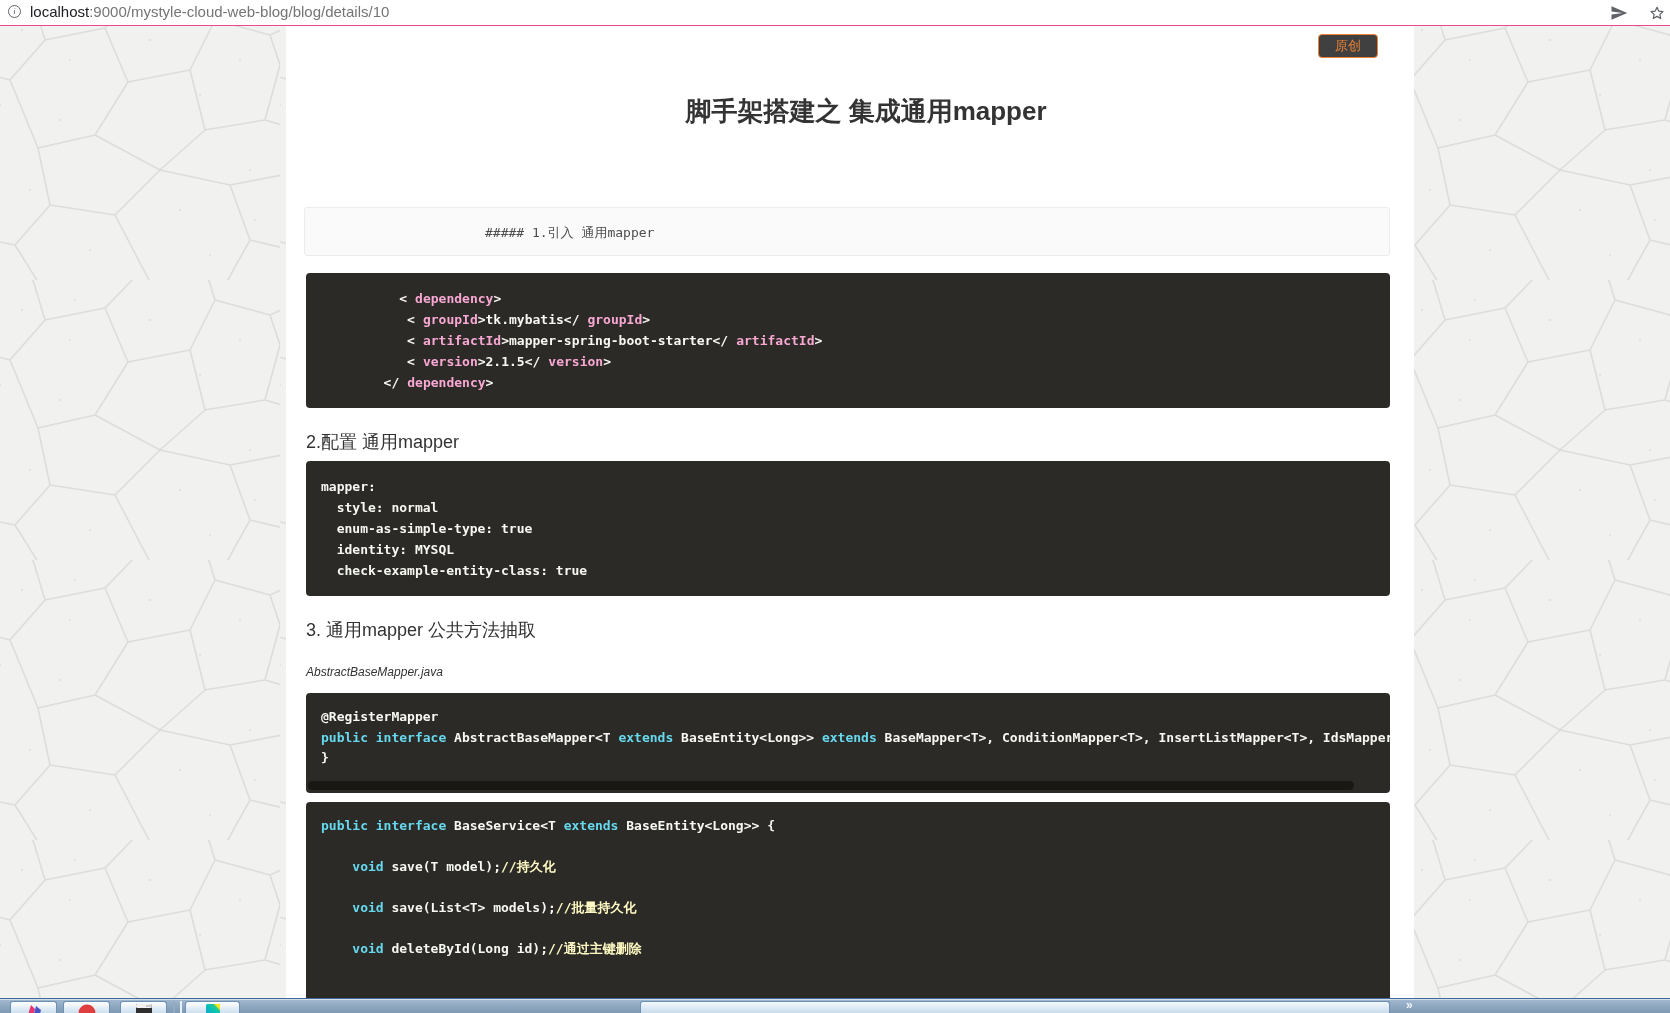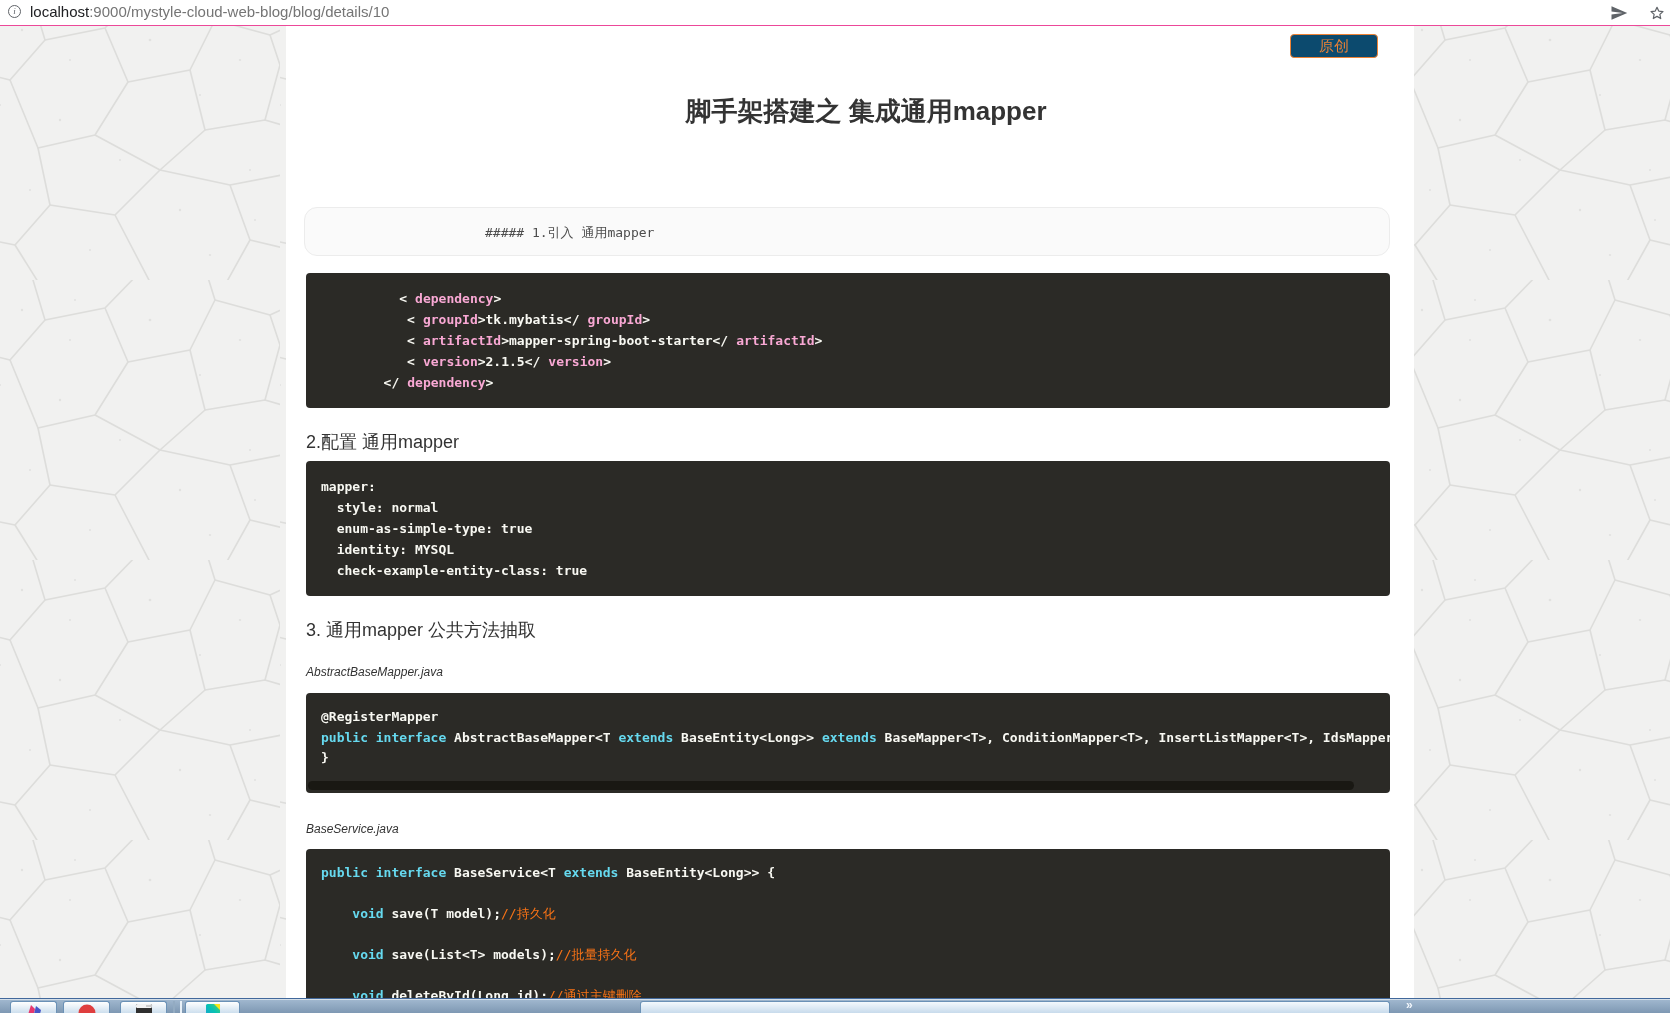--- a/index.html
+++ b/index.html
@@ -29,30 +29,30 @@
   .abar-icon.send{left:1610px;}
   .abar-icon.star{left:1648px;}
 
   
   .content{
     position:absolute;left:286px;top:25px;width:1128px;height:988px;
     background:#ffffff;z-index:5;
   }
   .badge{
     position:absolute;top:9px;right:36px;
-    border:1px solid #ee8234;color:#ee8234;background:#0c4a6e;
-    font-size:15px;line-height:16px;padding:3px 28px;border-radius:4px;
+    border:1px solid #ee8234;color:#ee8234;background:#404040;
+    font-size:13px;line-height:16px;padding:3px 16px;border-radius:4px;
   }
   h1.title{
     margin:0;padding-top:70px;height:32px;line-height:32px;
     text-align:center;font-size:26px;font-weight:700;color:#333;padding-left:32px;
   }
   .quote{
     margin:80px 24px 0 18px;height:49px;box-sizing:border-box;
-    background:#fafafa;border:1px solid #ececec;border-radius:13px;
+    background:#fafafa;border:1px solid #ececec;border-radius:3px;
     font-family:"DejaVu Sans Mono",monospace;font-size:13px;color:#4d4d4d;
     padding:16px 0 0 180px;white-space:pre;
   }
   h2.sec{
     margin:23px 24px 0 20px;font-size:18px;font-weight:400;color:#333;line-height:22px;
   }
   h3.file{
     margin:0 24px 0 20px;font-size:12px;font-weight:400;color:#333;line-height:21px;font-style:italic;
   }
   #file-mapper{margin-top:21px;}
@@ -63,21 +63,21 @@
     font-family:"DejaVu Sans Mono",monospace;font-size:13px;font-weight:700;color:#f8f8f2;
   }
   #cb-xml{margin:17px 24px 0 20px;height:135px;padding:15px;line-height:21px;}
   #cb-yaml{margin:8px 24px 0 20px;height:135px;padding:15px;line-height:21px;}
   #cb-java1{margin:10px 24px 0 20px;height:100px;padding:14px 15px;line-height:20.5px;position:relative;}
   #cb-java2{margin:9px 24px 0 20px;height:200px;padding:14px 15px;line-height:20.5px;}
   .code-line{white-space:pre;}
   .tok-w{color:#f8f8f2;}
   .tok-k{color:#66d9ef;}
   .tok-p{color:#f9a8d4;margin-left:8px;}
-  .tok-cm{color:#f97316;font-weight:400;}
+  .tok-cm{color:#fef9c3;font-weight:700;}
   .hscroll{
     position:absolute;left:2px;bottom:3px;width:1046px;height:9px;
     background:#191813;border-radius:5px;
   }
 
   
   .taskbar{
     position:absolute;left:0;bottom:0;width:1670px;height:14px;z-index:40;
     background:linear-gradient(#a2b9d0,#7e98b3);
     border-top:1px solid #41689b;
@@ -178,21 +178,20 @@
 
   <h3 class="file" id="file-mapper">AbstractBaseMapper.java</h3>
 
   <div class="code" id="cb-java1">
     <div class="hscroll"></div>
   <div class="code-line"><span class="tok-w">@RegisterMapper</span></div>
       <div class="code-line"><span class="tok-k">public</span><span class="tok-w"> </span><span class="tok-k">interface</span><span class="tok-w"> AbstractBaseMapper&lt;T </span><span class="tok-k">extends</span><span class="tok-w"> BaseEntity&lt;Long&gt;&gt; </span><span class="tok-k">extends</span><span class="tok-w"> BaseMapper&lt;T&gt;, ConditionMapper&lt;T&gt;, InsertListMapper&lt;T&gt;, IdsMapper&lt;T</span></div>
       <div class="code-line"><span class="tok-w">}</span></div>
     </div>
 
-  <h3 class="file" id="file-service">BaseService.java</h3>
 
   <div class="code" id="cb-java2">
       <div class="code-line"><span class="tok-k">public</span><span class="tok-w"> </span><span class="tok-k">interface</span><span class="tok-w"> BaseService&lt;T </span><span class="tok-k">extends</span><span class="tok-w"> BaseEntity&lt;Long&gt;&gt; {</span></div>
       <div class="code-line">&nbsp;</div>
       <div class="code-line"><span class="tok-w">    </span><span class="tok-k">void</span><span class="tok-w"> save(T model);</span><span class="tok-cm">//持久化</span></div>
       <div class="code-line">&nbsp;</div>
       <div class="code-line"><span class="tok-w">    </span><span class="tok-k">void</span><span class="tok-w"> save(List&lt;T&gt; models);</span><span class="tok-cm">//批量持久化</span></div>
       <div class="code-line">&nbsp;</div>
       <div class="code-line"><span class="tok-w">    </span><span class="tok-k">void</span><span class="tok-w"> deleteById(Long id);</span><span class="tok-cm">//通过主键删除</span></div>
     </div>

